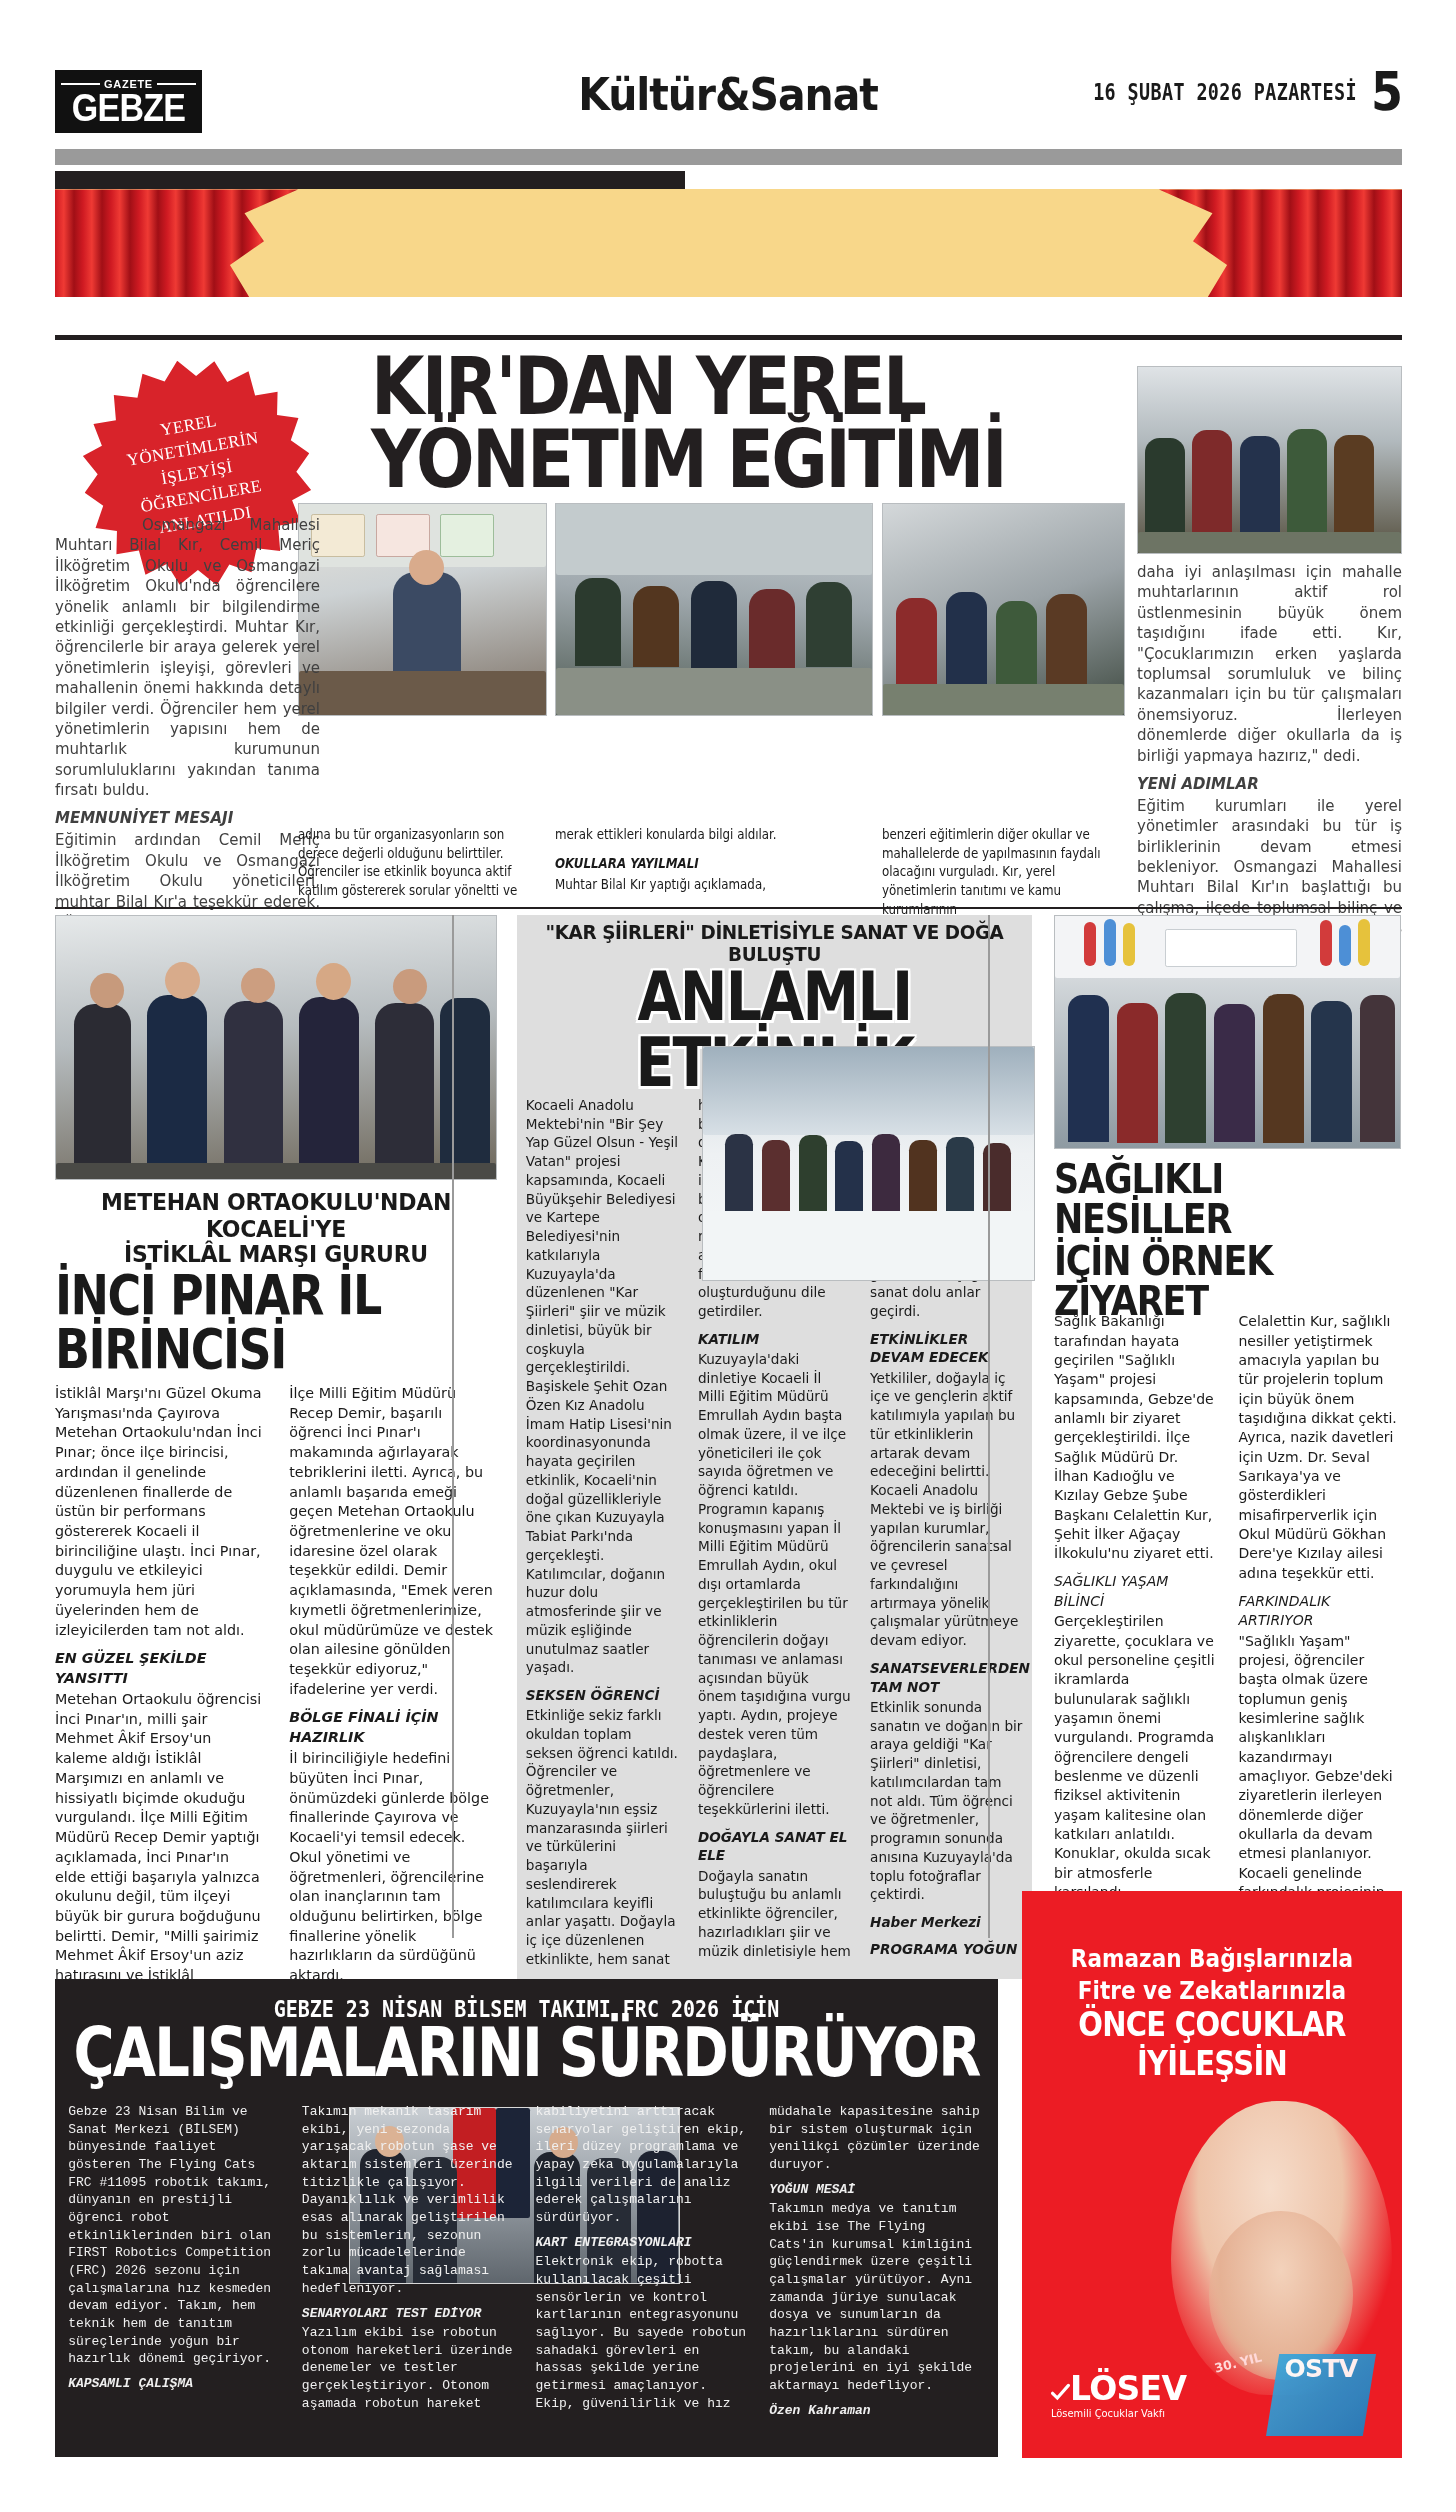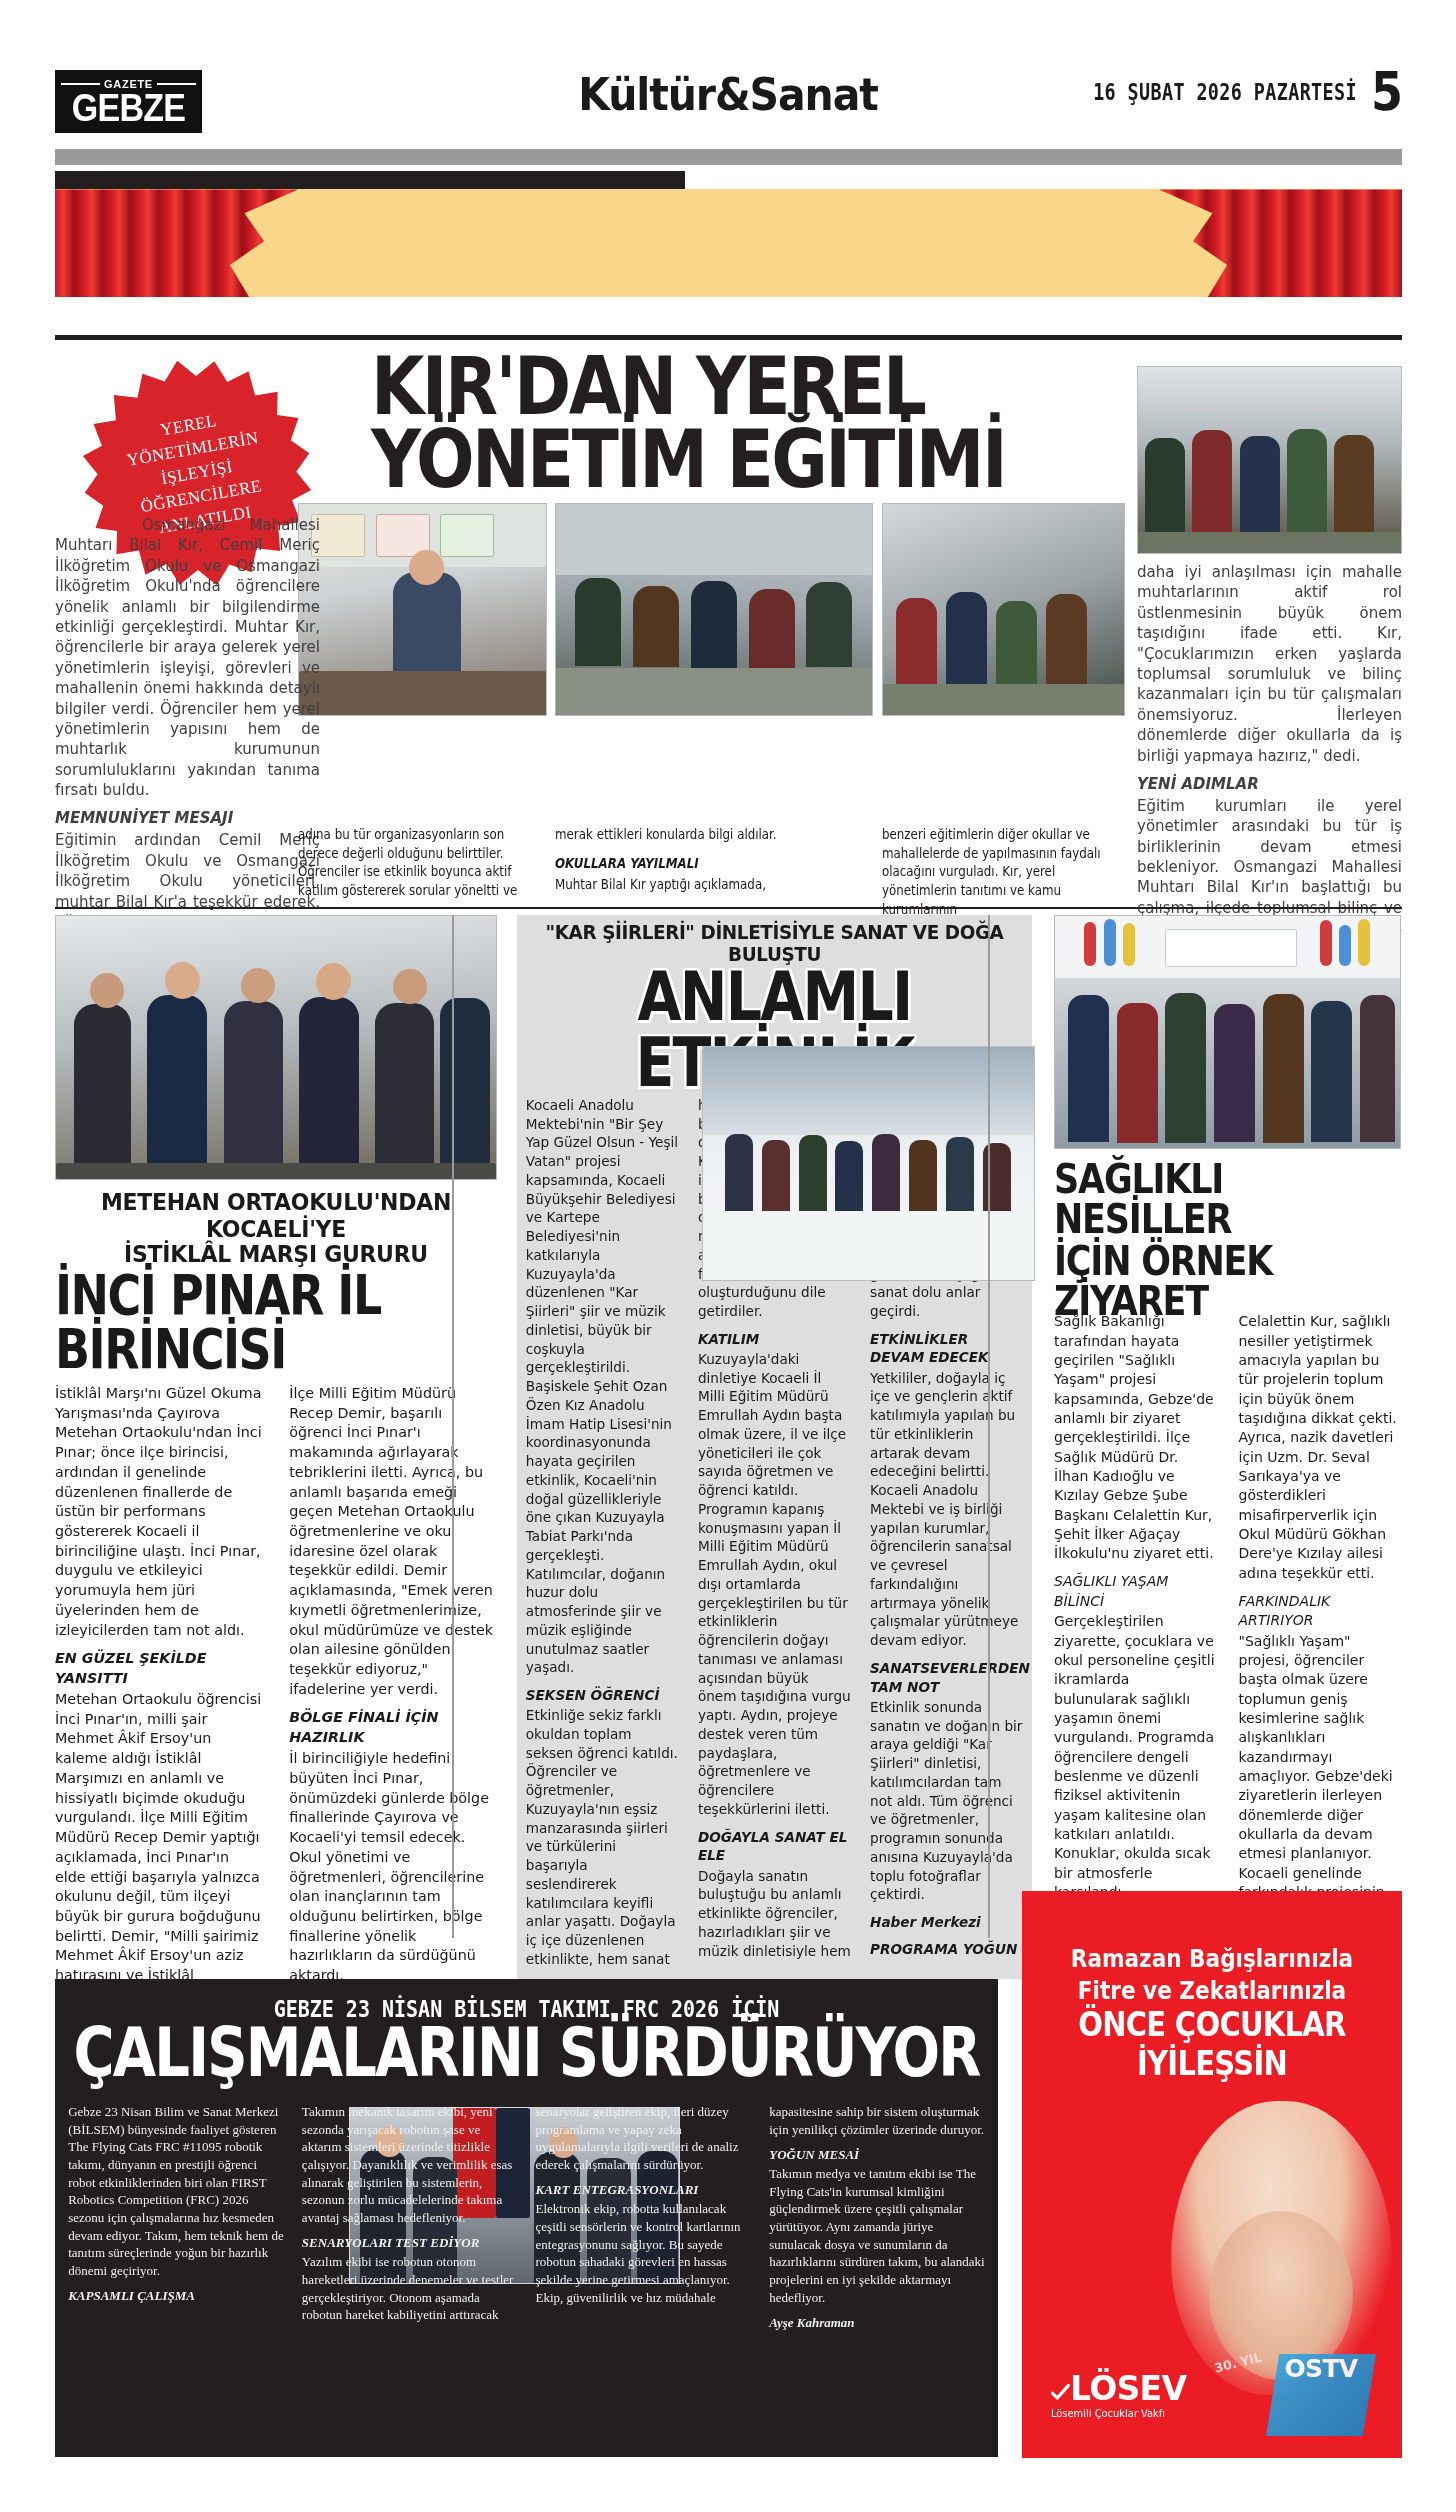--- a/index.html
+++ b/index.html
@@ -219,21 +219,21 @@
     letter-spacing: 0px; transform: scaleY(1.12); color: #fff;
   }
   .bot-head {
     position: absolute; left: 0; right: 0; top: 46px; text-align: center;
     font-family: "DejaVu Sans", sans-serif; font-weight: 900; font-size: 56px;
     letter-spacing: -1.8px; transform: scaleY(1.2); color: #fff; line-height: 1;
   }
   .bot-cols {
     position: absolute; left: 13.2px; top: 124px; width: 917px;
     column-count: 4; column-gap: 17.7px; font-size: 13px; line-height: 1.36;
-    font-family: Liberation Serif, serif;
+    font-family: Liberation Mono, monospace;
     color: #f0f0f0; text-align: left;
   }
   .bot-cols p { margin-bottom: 5.2px; }
   .bot-cols .sh { font-weight: bold; font-style: italic; display: block; margin: 7.4px 0 1.5px; }
   .bot-photo {
     position: absolute; left: 294px; top: 128px; width: 331px; height: 177px;
     border: 1.5px solid #d8d8d8; background: #8d9298; overflow: hidden;
   }
 
   
@@ -547,21 +547,21 @@
       <div class="bot-cols">
         <p>Gebze 23 Nisan Bilim ve Sanat Merkezi (BİLSEM) bünyesinde faaliyet gösteren The Flying Cats FRC #11095 robotik takımı, dünyanın en prestijli öğrenci robot etkinliklerinden biri olan FIRST Robotics Competition (FRC) 2026 sezonu için çalışmalarına hız kesmeden devam ediyor. Takım, hem teknik hem de tanıtım süreçlerinde yoğun bir hazırlık dönemi geçiriyor.</p>
         <span class="sh">KAPSAMLI ÇALIŞMA</span>
         <p>Takımın mekanik tasarım ekibi, yeni sezonda yarışacak robotun şase ve aktarım sistemleri üzerinde titizlikle çalışıyor. Dayanıklılık ve verimlilik esas alınarak geliştirilen bu sistemlerin, sezonun zorlu mücadelelerinde takıma avantaj sağlaması hedefleniyor.</p>
         <span class="sh">SENARYOLARI TEST EDİYOR</span>
         <p>Yazılım ekibi ise robotun otonom hareketleri üzerinde denemeler ve testler gerçekleştiriyor. Otonom aşamada robotun hareket kabiliyetini arttıracak senaryolar geliştiren ekip, ileri düzey programlama ve yapay zeka uygulamalarıyla ilgili verileri de analiz ederek çalışmalarını sürdürüyor.</p>
         <span class="sh">KART ENTEGRASYONLARI</span>
         <p>Elektronik ekip, robotta kullanılacak çeşitli sensörlerin ve kontrol kartlarının entegrasyonunu sağlıyor. Bu sayede robotun sahadaki görevleri en hassas şekilde yerine getirmesi amaçlanıyor. Ekip, güvenilirlik ve hız müdahale kapasitesine sahip bir sistem oluşturmak için yenilikçi çözümler üzerinde duruyor.</p>
         <span class="sh">YOĞUN MESAİ</span>
         <p>Takımın medya ve tanıtım ekibi ise The Flying Cats'in kurumsal kimliğini güçlendirmek üzere çeşitli çalışmalar yürütüyor. Aynı zamanda jüriye sunulacak dosya ve sunumların da hazırlıklarını sürdüren takım, bu alandaki projelerini en iyi şekilde aktarmayı hedefliyor.</p>
-        <span class="sh">Ayşe Kahraman</span>
+        <span class="sh">Özen Kahraman</span>
       </div>
     </div>
 
     <div class="ad">
       <div class="ad-l1">Ramazan Bağışlarınızla</div>
       <div class="ad-l2">Fitre ve Zekatlarınızla</div>
       <div class="ad-l3">ÖNCE ÇOCUKLAR İYİLEŞSİN</div>
       <div class="ad-baby"></div>
       <div class="ad-yil">30. YIL</div>
       <div class="ad-ribbon">

